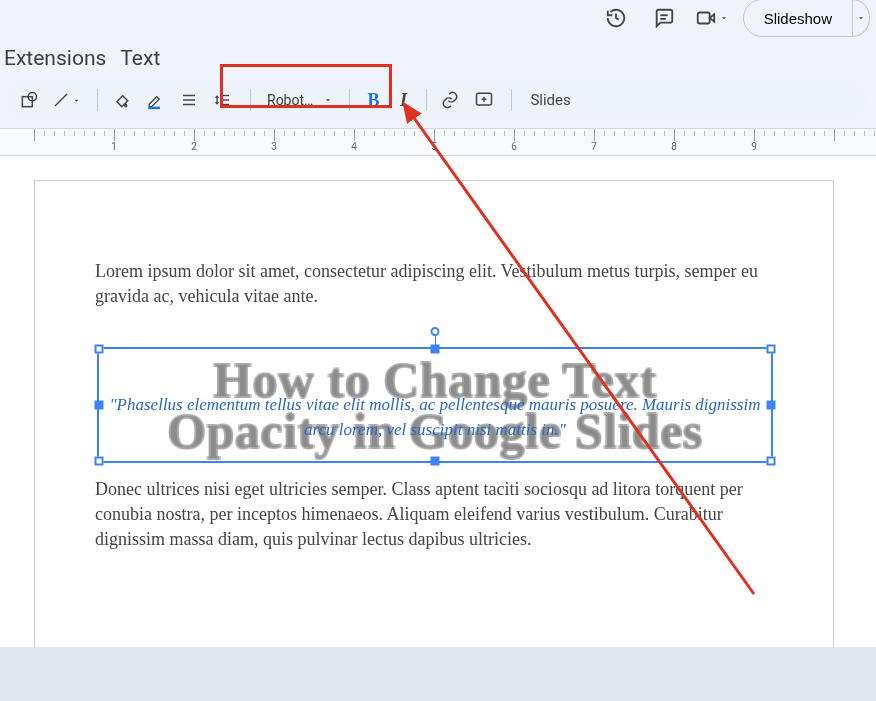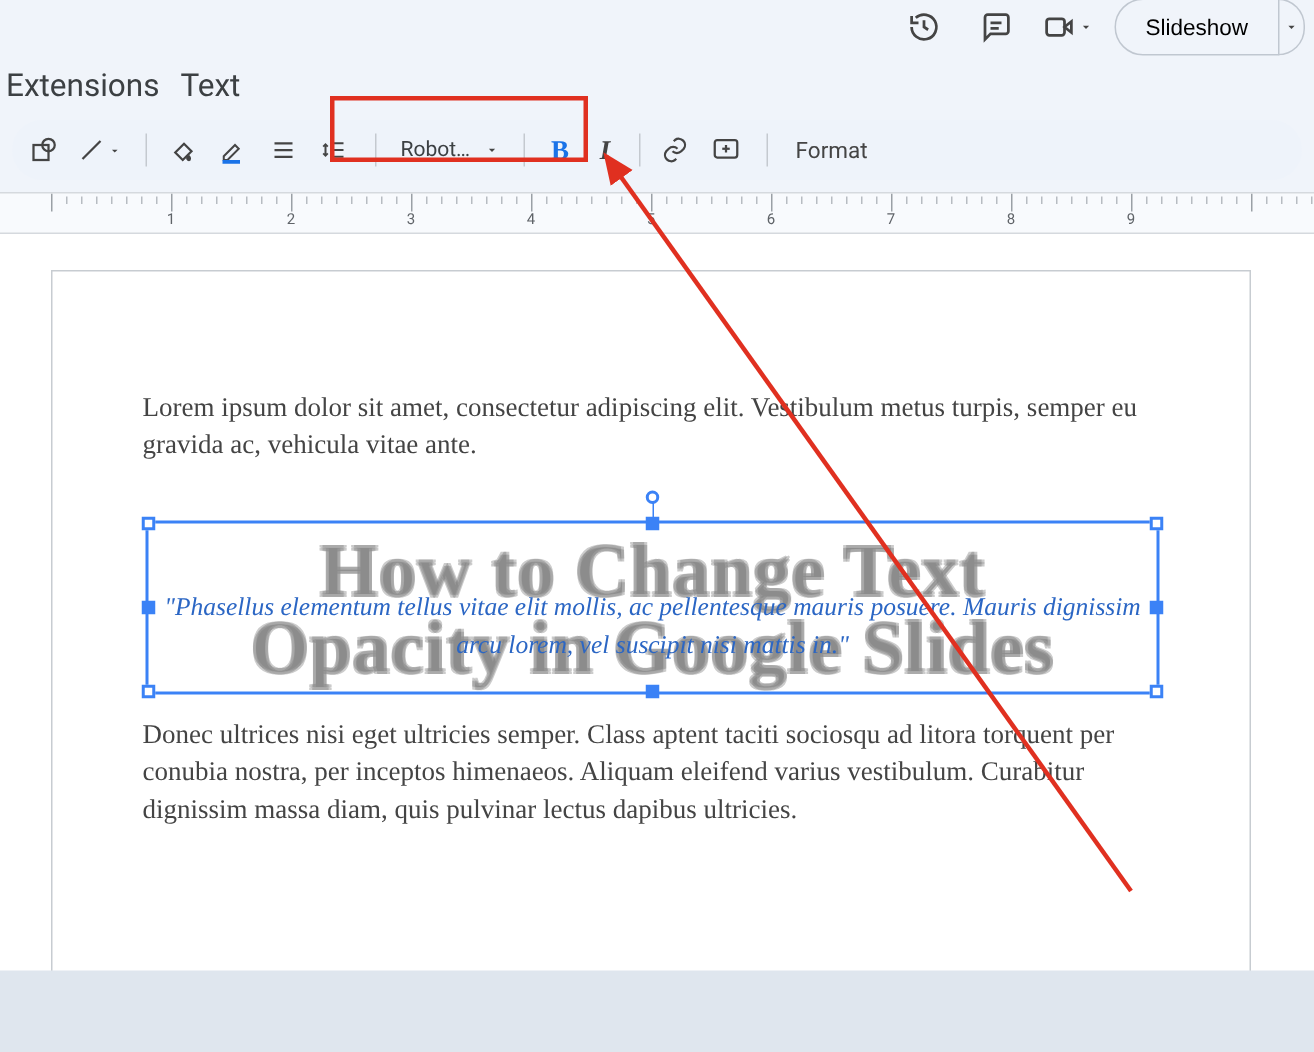--- a/index.html
+++ b/index.html
@@ -335,21 +335,21 @@
         </svg>
     </div>
     <div class="tbtn small-gap">
       <svg width="20" height="20" viewBox="0 0 24 24" fill="none" stroke="#444" stroke-width="1.8">
           <rect x="3" y="4" width="18" height="14" rx="2"></rect>
           <line x1="12" y1="8" x2="12" y2="14"></line>
           <line x1="9" y1="11" x2="15" y2="11"></line>
         </svg>
     </div>
     <div class="sep"></div>
-    <div class="tbtn text-btn">Format</div>
+    <div class="tbtn text-btn">Slides</div>
   </div>
 </div>
 
 <div class="highlight-rect" style="left:220px; top:64px; width:172px; height:44px;"></div>
 
 <div class="ruler">
   <div class="ticks" id="ruler-ticks">
       <div class="tick-major" style="left: 0px;"></div>
       <div class="tick-minor" style="left: 10px;"></div>
       <div class="tick-minor" style="left: 20px;"></div>

